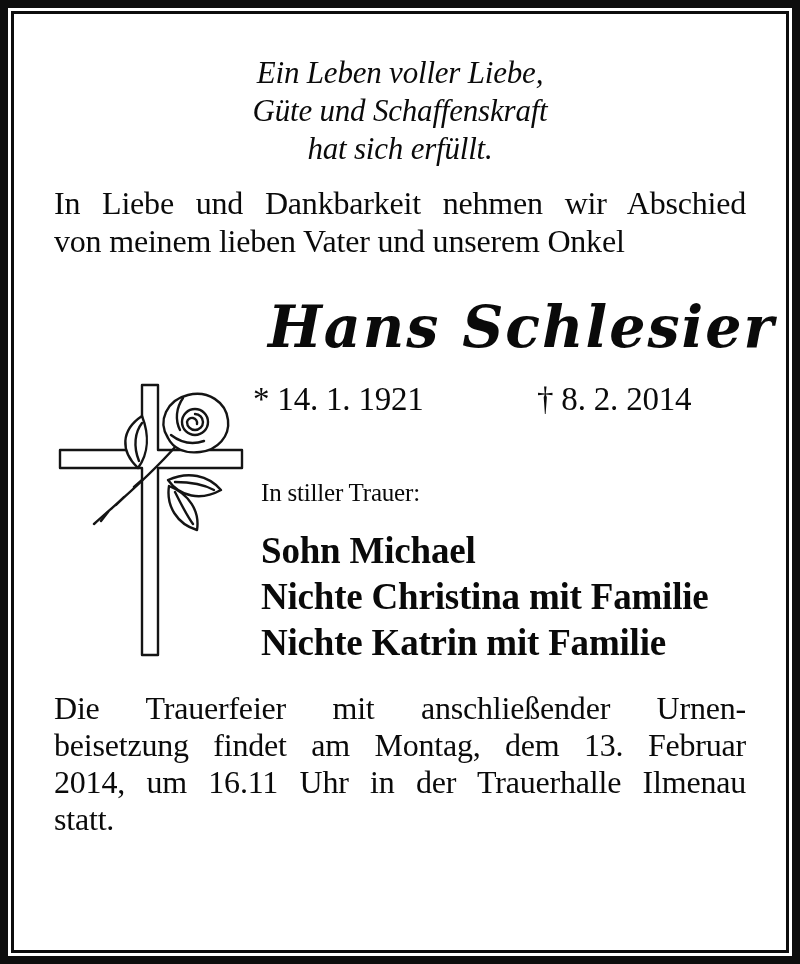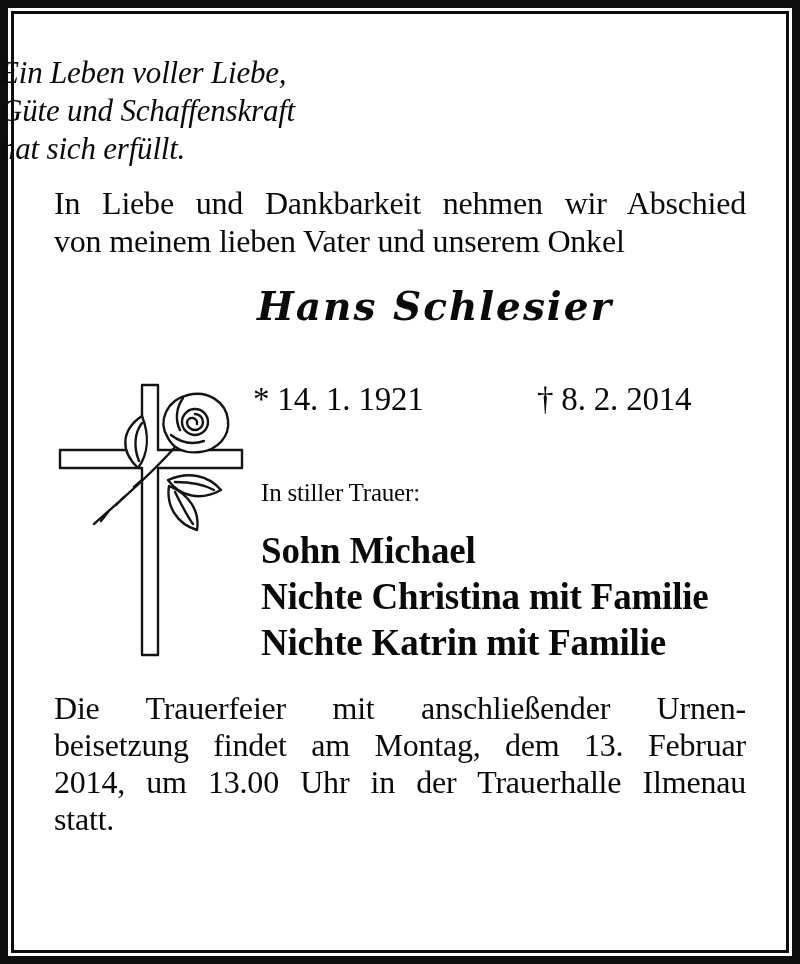--- a/index.html
+++ b/index.html
@@ -10,33 +10,33 @@
     color:#0a0a0a;
     font-family:"Liberation Serif", serif;
     overflow:hidden;
   }
   .frame-outer{position:absolute;inset:0;border:8px solid #0d0d0d;}
   .frame-line{position:absolute;inset:11px;border:3px solid #0d0d0d;}
   .content{position:absolute;inset:0;}
 
   .epigraph{
     position:absolute;top:54px;left:0;right:0;
-    text-align:left;font-style:italic;
+    text-align:center;font-style:italic;
     font-size:31px;line-height:38px;letter-spacing:-0.2px;
   }
   .intro{
     position:absolute;top:184px;left:54px;width:692px;
     font-size:32px;line-height:38px;letter-spacing:-0.2px;
   }
   .just{text-align:justify;text-align-last:justify;}
   .name{
-    position:absolute;top:286px;left:256px;margin:1px;
+    position:absolute;top:286px;left:256px;margin:12px;
     font-family:"DejaVu Serif", serif;
     font-style:italic;font-weight:600;
-    font-size:39px;letter-spacing:2px;line-height:1;
+    font-size:57px;letter-spacing:2px;line-height:1;
     white-space:nowrap;
   }
   .dates{position:absolute;top:381px;left:0;right:0;font-size:33px;letter-spacing:-0.2px;}
   .birth{position:absolute;left:253px;white-space:nowrap;}
   .death{position:absolute;left:537px;white-space:nowrap;text-align:center;}
 
   .illustration{position:absolute;left:50px;top:378px;}
 
   .mourning-heading{
     position:absolute;top:479px;left:261px;
@@ -110,19 +110,19 @@
 
     <div class="mourners">
       <div>Sohn Michael</div>
       <div>Nichte Christina mit Familie</div>
       <div>Nichte Katrin mit Familie</div>
     </div>
 
     <div class="announcement">
       <div class="just">Die Trauerfeier mit anschließender Urnen-</div>
       <div class="just">beisetzung findet am Montag, dem 13. Februar</div>
-      <div class="just">2014, um 13.00 Uhr in der Trauerhalle Ilmenau</div>
+      <div class="just">2014, um 16.11 Uhr in der Trauerhalle Ilmenau</div>
       <div>statt.</div>
     </div>
 
 
   </div>
 </div>
 
 </body></html>

